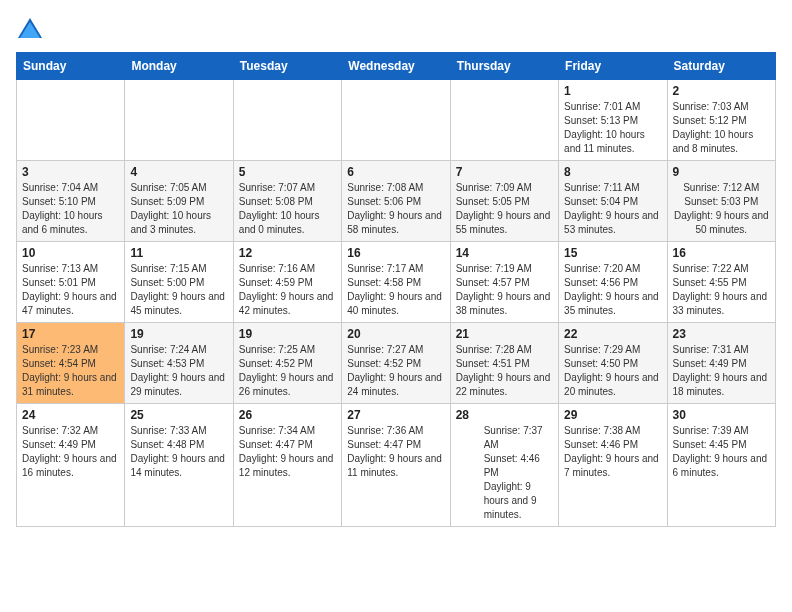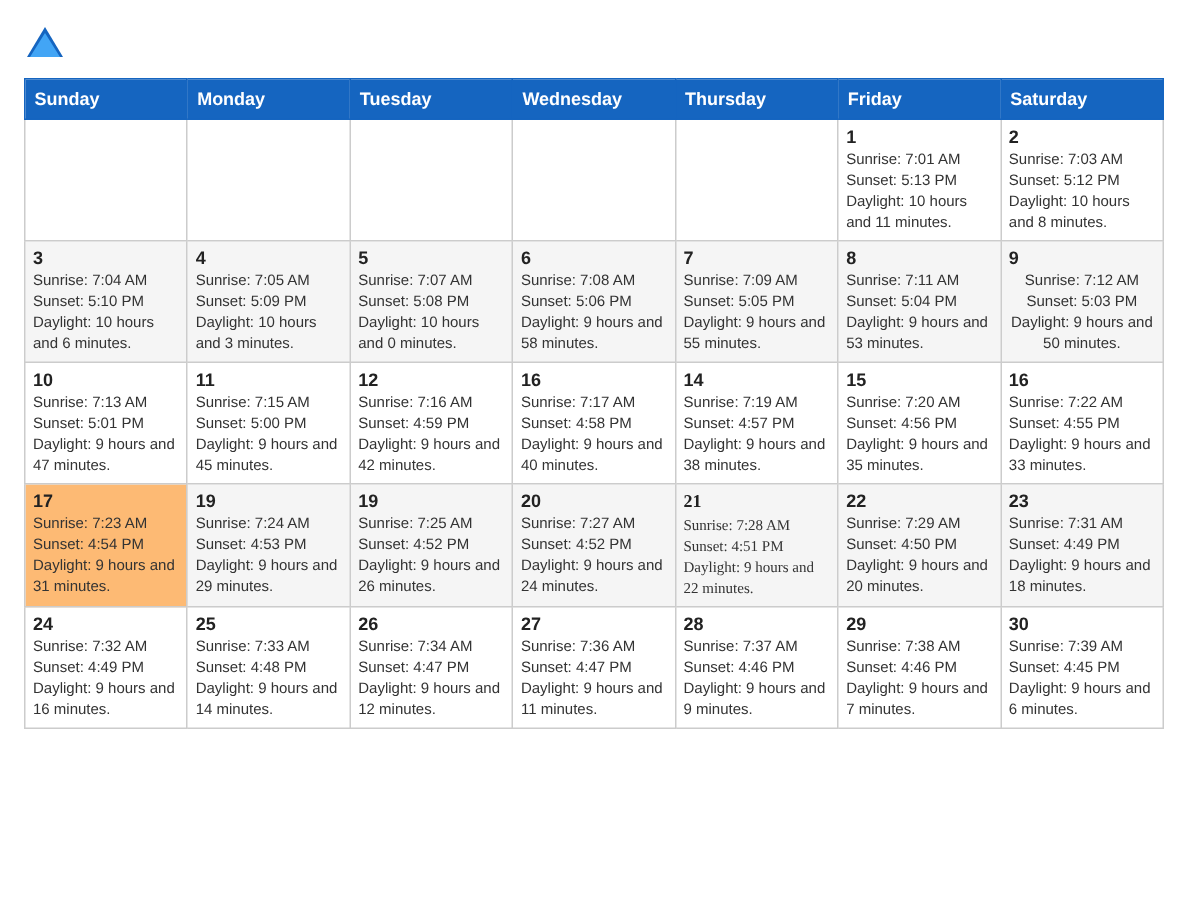--- a/index.html
+++ b/index.html
@@ -258,21 +258,21 @@
           <div class="day-info" style="white-space: pre-line;">Sunrise: 7:25 AM
 Sunset: 4:52 PM
 Daylight: 9 hours and 26 minutes.</div>
         </td>
         <td style="background-color: rgb(245, 245, 245); margin-top: 44px;">
           <span class="day-number">20</span>
           <div class="day-info" style="white-space: pre-line;">Sunrise: 7:27 AM
 Sunset: 4:52 PM
 Daylight: 9 hours and 24 minutes.</div>
         </td>
-        <td style="background-color: rgb(245, 245, 245); font-family: Liberation Serif, serif;">
+        <td style="background-color: rgb(245, 245, 245);">
           <span class="day-number">21</span>
           <div class="day-info" style="white-space: pre-line;">Sunrise: 7:28 AM
 Sunset: 4:51 PM
 Daylight: 9 hours and 22 minutes.</div>
         </td>
         <td style="background-color: rgb(245, 245, 245);">
           <span class="day-number">22</span>
           <div class="day-info" style="white-space: pre-line;">Sunrise: 7:29 AM
 Sunset: 4:50 PM
 Daylight: 9 hours and 20 minutes.</div>
@@ -304,21 +304,21 @@
 Daylight: 9 hours and 12 minutes.</div>
         </td>
         <td>
           <span class="day-number">27</span>
           <div class="day-info" style="white-space: pre-line;">Sunrise: 7:36 AM
 Sunset: 4:47 PM
 Daylight: 9 hours and 11 minutes.</div>
         </td>
         <td>
           <span class="day-number">28</span>
-          <div class="day-info" style="white-space: pre-line;">Sunrise: 7:37 AM
+          <div class="day-info" style="white-space: pre-line; margin-left: 28px;">Sunrise: 7:37 AM
 Sunset: 4:46 PM
 Daylight: 9 hours and 9 minutes.</div>
         </td>
         <td>
           <span class="day-number">29</span>
           <div class="day-info" style="white-space: pre-line;">Sunrise: 7:38 AM
 Sunset: 4:46 PM
 Daylight: 9 hours and 7 minutes.</div>
         </td>
         <td>

